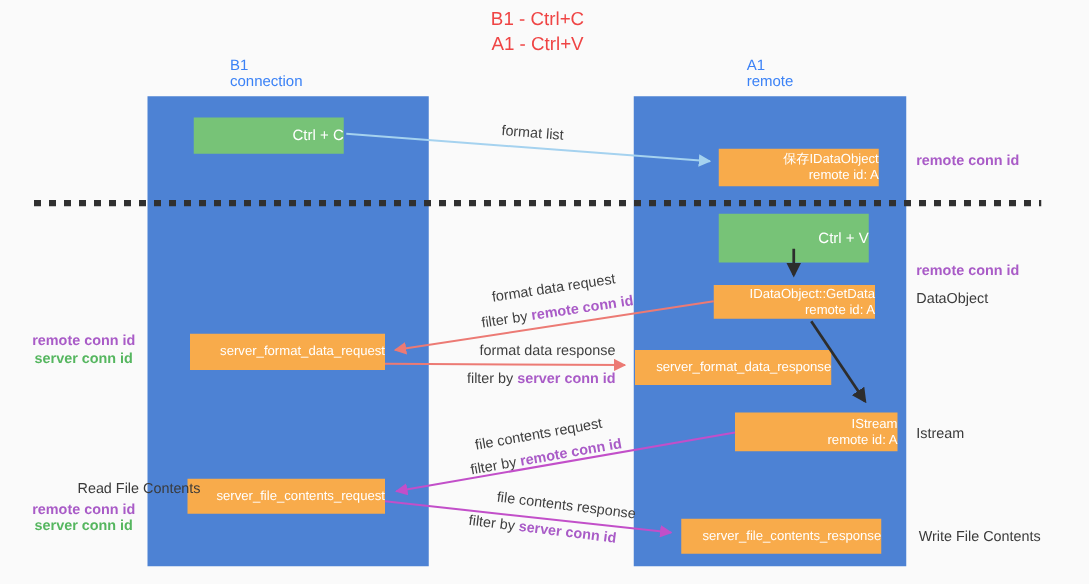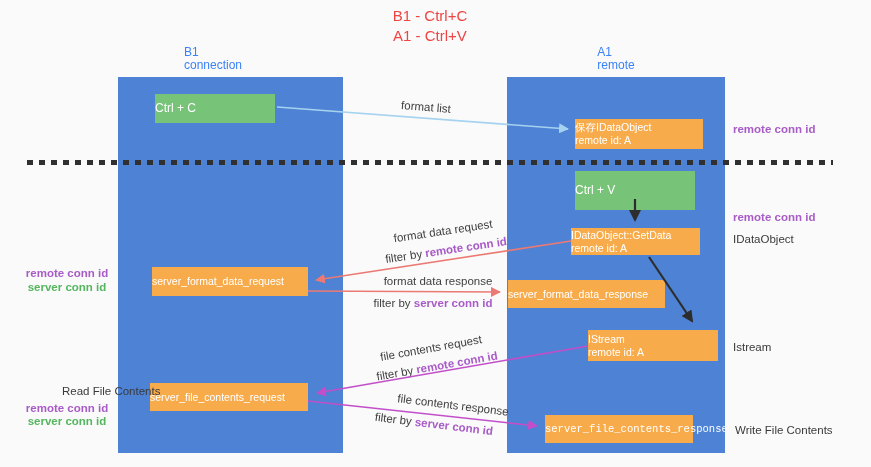--- a/index.html
+++ b/index.html
@@ -19,21 +19,21 @@
     text-align:left;font-size:12px;line-height:13px;color:#3b82f6;
   }
   .lane{
     top:77px;height:376px;background:#4d82d4;
   }
   .divider{
     left:27px;top:160px;width:806px;height:5px;
     background:repeating-linear-gradient(90deg,#303030 0 6px,transparent 6px 12px);
   }
   .box{
-    display:flex;flex-direction:column;align-items:flex-start;justify-content:center;
+    display:flex;flex-direction:column;align-items:flex-end;justify-content:center;
     color:#ffffff;text-align:center;font-size:11px;line-height:13px;
   }
   .box.green{background:#77c377;font-size:12px;}
   .box.orange{background:#f8ab4b;}
   .box .small{font-size:10.5px;}
   .flow-label{
     white-space:nowrap;font-size:11.5px;color:#3f3f3f;
     transform-origin:center;
   }
   .flow-label .purple{color:#a95bc7;font-weight:bold;}
@@ -96,21 +96,21 @@
 
 <div class="abs box orange" style="left:588px;top:330px;width:130px;height:31px;">
   <div class="small">IStream</div>
   <div class="small">remote id: A</div>
 </div>
 
 <div class="abs box orange" style="left:150px;top:383px;width:158px;height:28px;">
   <div class="small">server_file_contents_request</div>
 </div>
 
-<div class="abs box orange" style="left:545px;top:415px;width:148px;height:28px;font-family:Liberation Mono, monospace;">
+<div class="abs box orange" style="left:545px;top:415px;width:160px;height:28px;">
   <div class="small">server_file_contents_response</div>
 </div>
 
 <svg class="abs arrows" width="871" height="467">
   <defs>
     <marker id="mh-blue" markerUnits="userSpaceOnUse" markerWidth="10" markerHeight="10" refX="9" refY="5" orient="auto">
       <path d="M0,0 L10,5 L0,10 z" fill="#a5d2ef"></path>
     </marker>
     <marker id="mh-red" markerUnits="userSpaceOnUse" markerWidth="10" markerHeight="10" refX="9" refY="5" orient="auto">
       <path d="M0,0 L10,5 L0,10 z" fill="#ec7a74"></path>
@@ -148,21 +148,21 @@
   <span>filter by </span><span class="purple">remote conn id</span>
 </div>
 
 <div class="abs flow-label" style="left:453px;top:399px;transform:translateX(-50%) rotate(7deg);">file contents response</div>
 <div class="abs flow-label" style="left:434px;top:418px;transform:translateX(-50%) rotate(7deg);">
   <span>filter by </span><span class="purple">server conn id</span>
 </div>
 
 <div class="abs side-label purple-bold" style="left:733px;top:123px;">remote conn id</div>
 <div class="abs side-label purple-bold" style="left:733px;top:211px;">remote conn id</div>
-<div class="abs side-label black-label" style="left:733px;top:233px;">IDataObject</div>
+<div class="abs side-label black-label" style="left:733px;top:233px;">DataObject</div>
 <div class="abs side-label black-label" style="left:733px;top:341px;">Istream</div>
 <div class="abs side-label black-label" style="left:735px;top:424px;">Write File Contents</div>
 
 <div class="abs left-label-group" style="top:267px;">
   <div class="purple-bold">remote conn id</div>
   <div class="green-bold">server conn id</div>
 </div>
 <div class="abs left-label-group" style="top:385px;">
   <div class="black-label" style="margin-bottom:3px;margin-left:46px;">Read File Contents</div>
   <div class="purple-bold">remote conn id</div>

